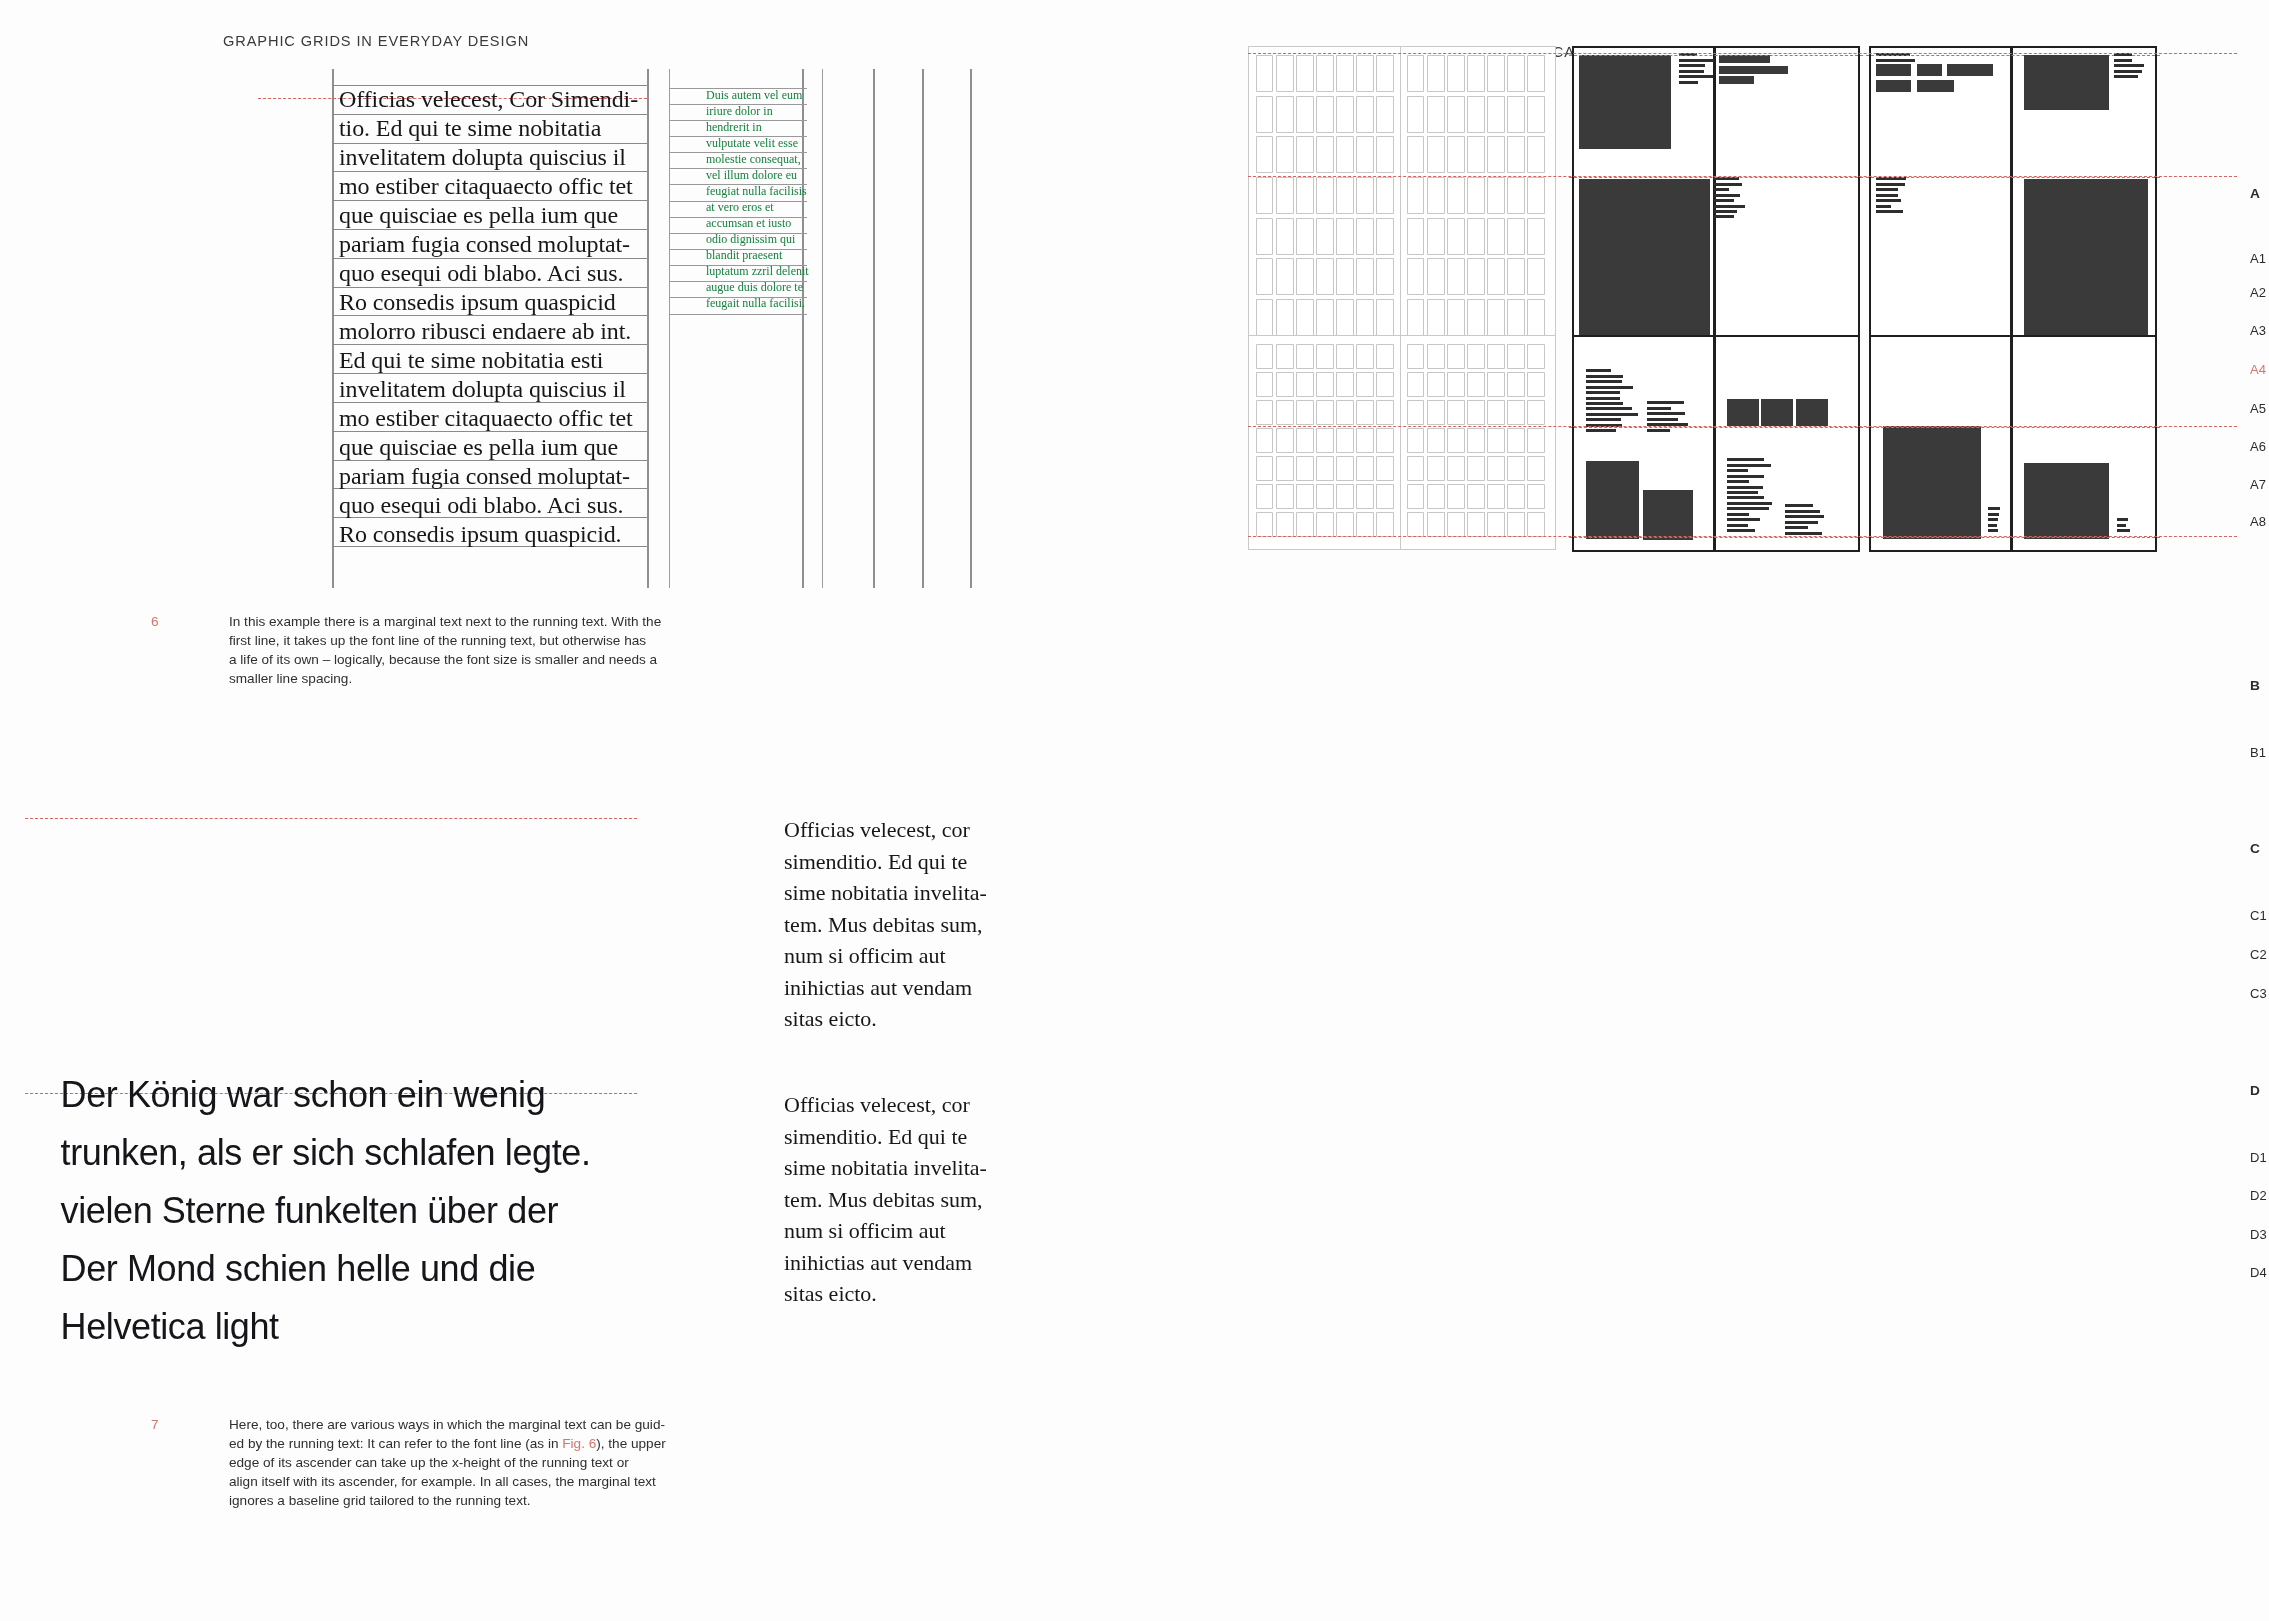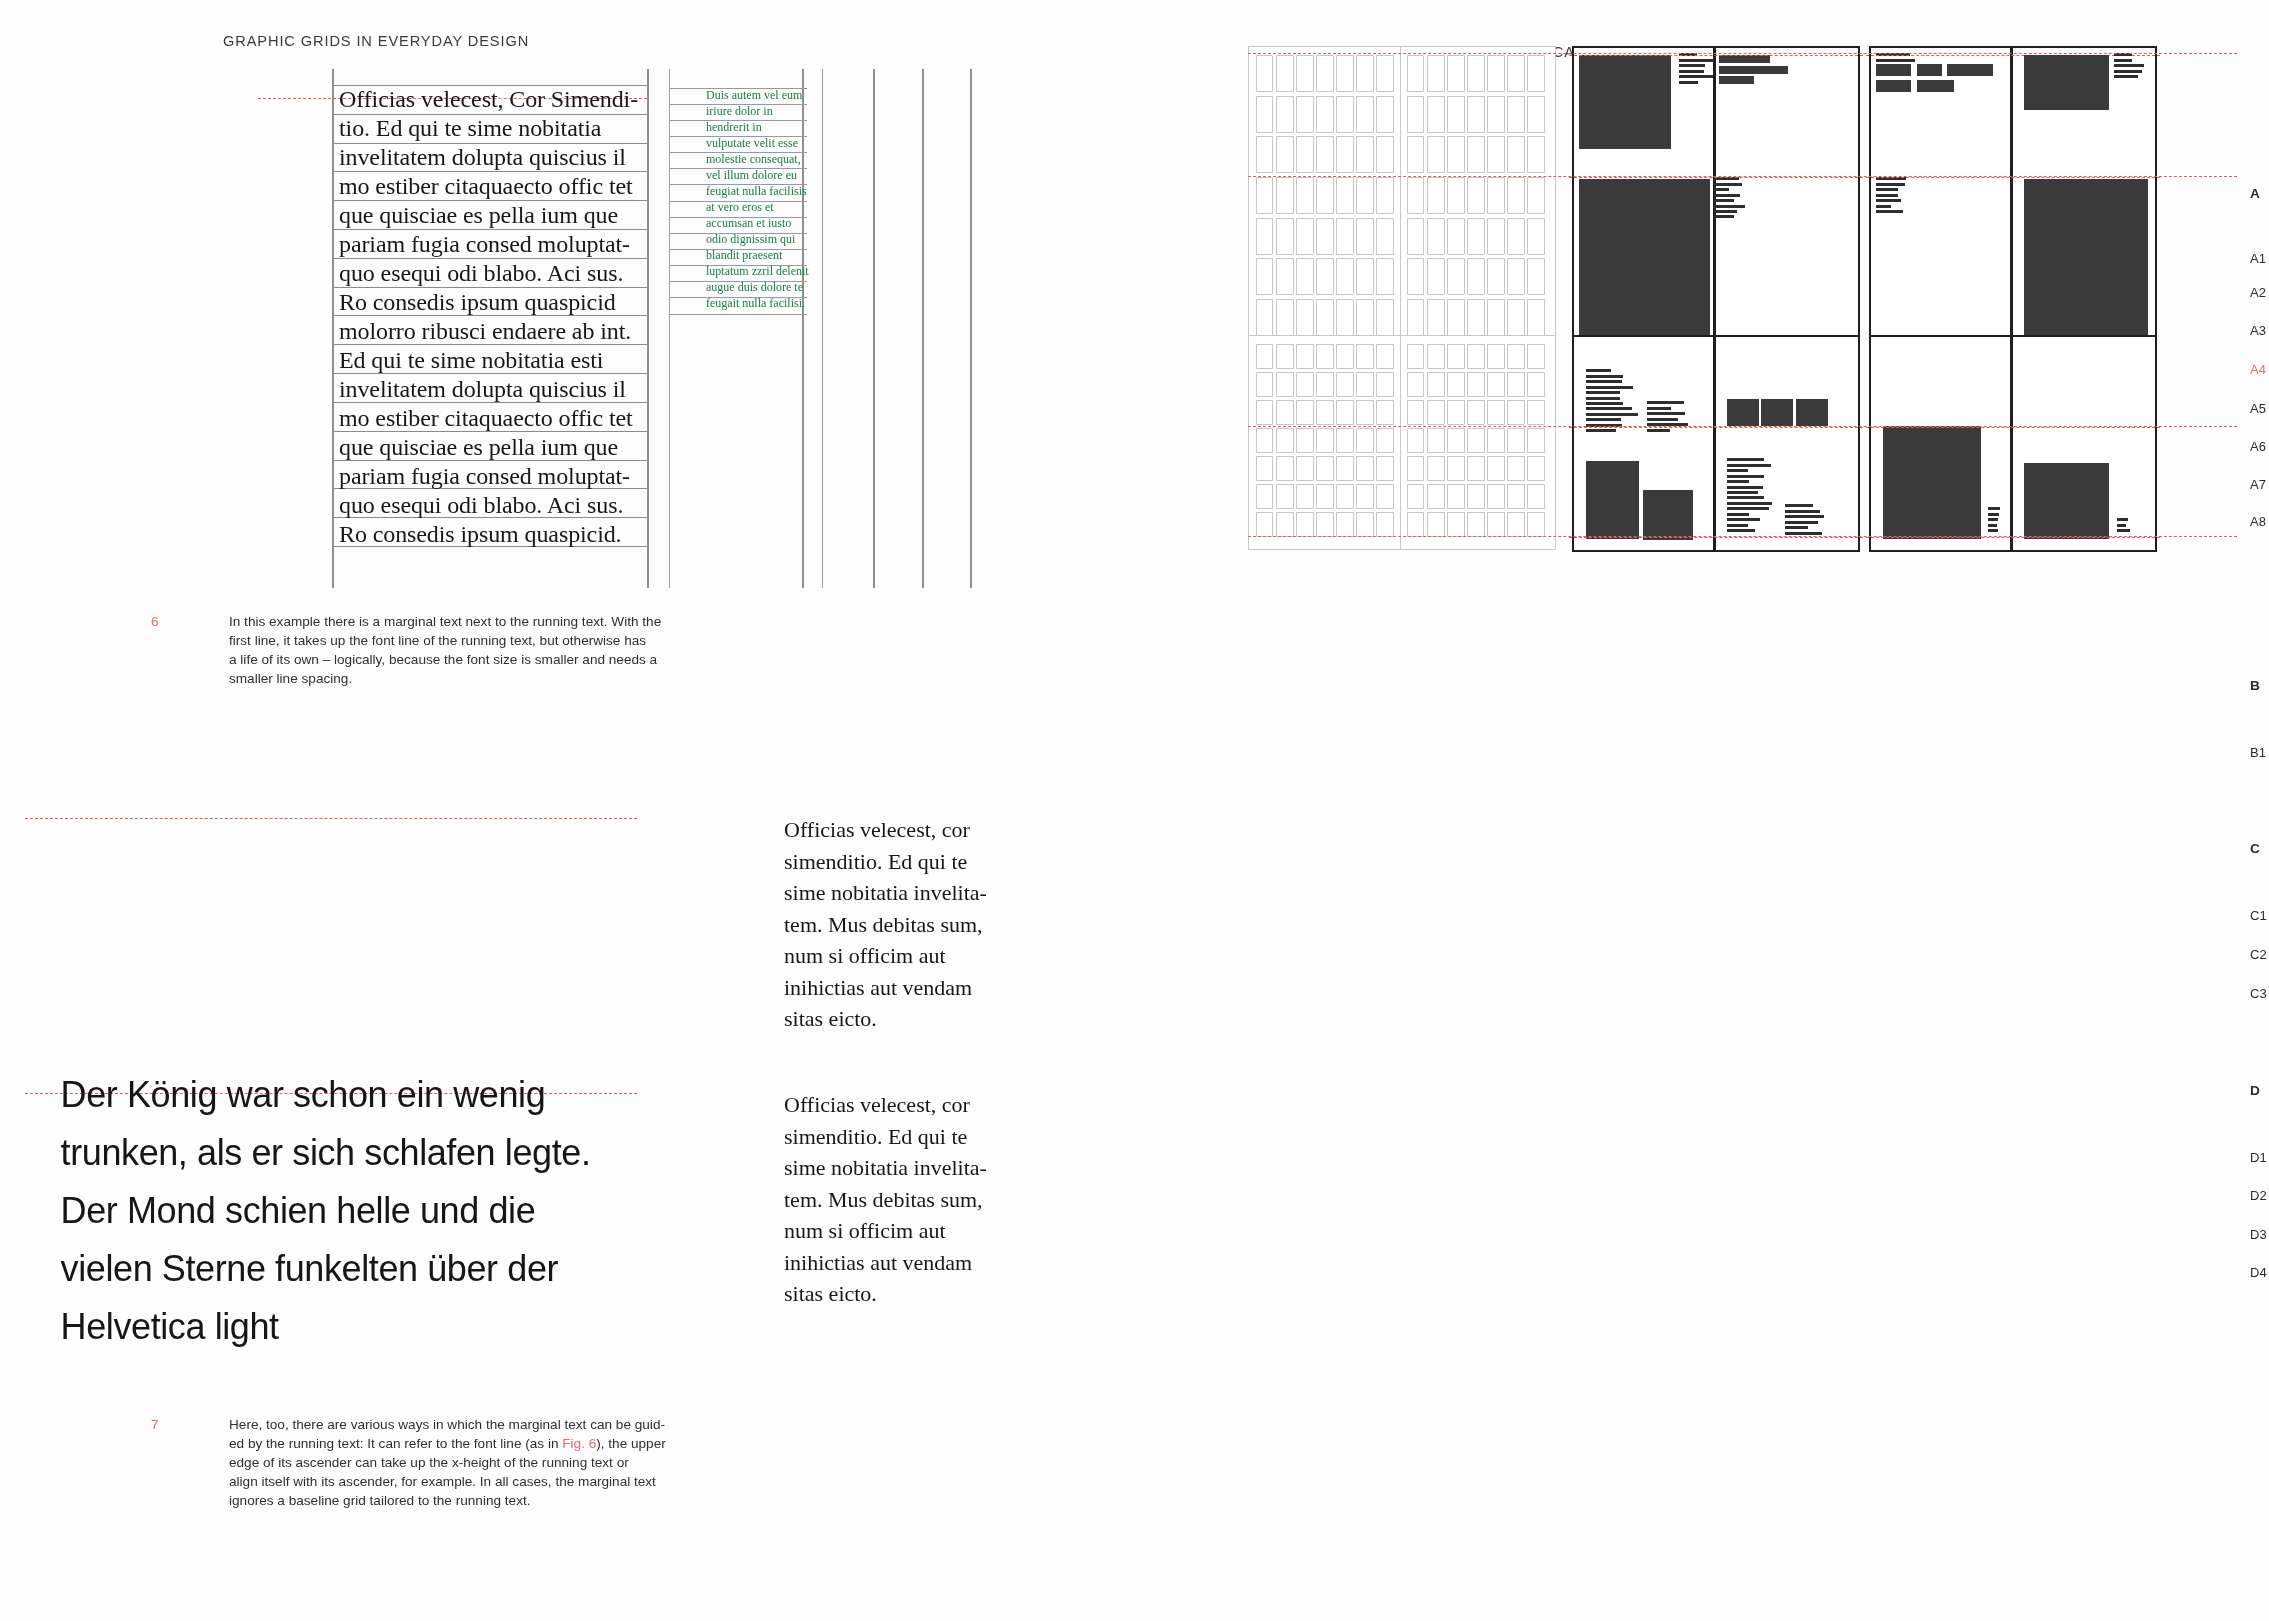--- a/index.html
+++ b/index.html
@@ -175,22 +175,22 @@
         <div>inihictias aut vendam</div>
         <div>sitas eicto.</div>
       </div>
   </div>
 
   <div class="spec" style="left:34px;top:1077px;width:993px;height:301px;">
     <div class="rule" style="top:16px;left:-8.9px;right:390px;"></div>
     <div class="head-helv" id="helv-head" style="position:absolute;left:26.6px;top:-10.6px;width:700px;">
         <div>Der König war schon ein wenig</div>
         <div>trunken, als er sich schlafen legte.</div>
+        <div>vielen Sterne funkelten über der</div>
         <div>Der Mond schien helle und die</div>
-        <div>vielen Sterne funkelten über der</div>
         <div>Helvetica light</div>
       </div>
     <div class="side" id="helv-side" style="left:709px;top:12.4px;">
         <div>Officias velecest, cor</div>
         <div>simenditio. Ed qui te</div>
         <div>sime nobitatia invelita-</div>
         <div>tem. Mus debitas sum,</div>
         <div>num si officim aut</div>
         <div>inihictias aut vendam</div>
         <div>sitas eicto.</div>

